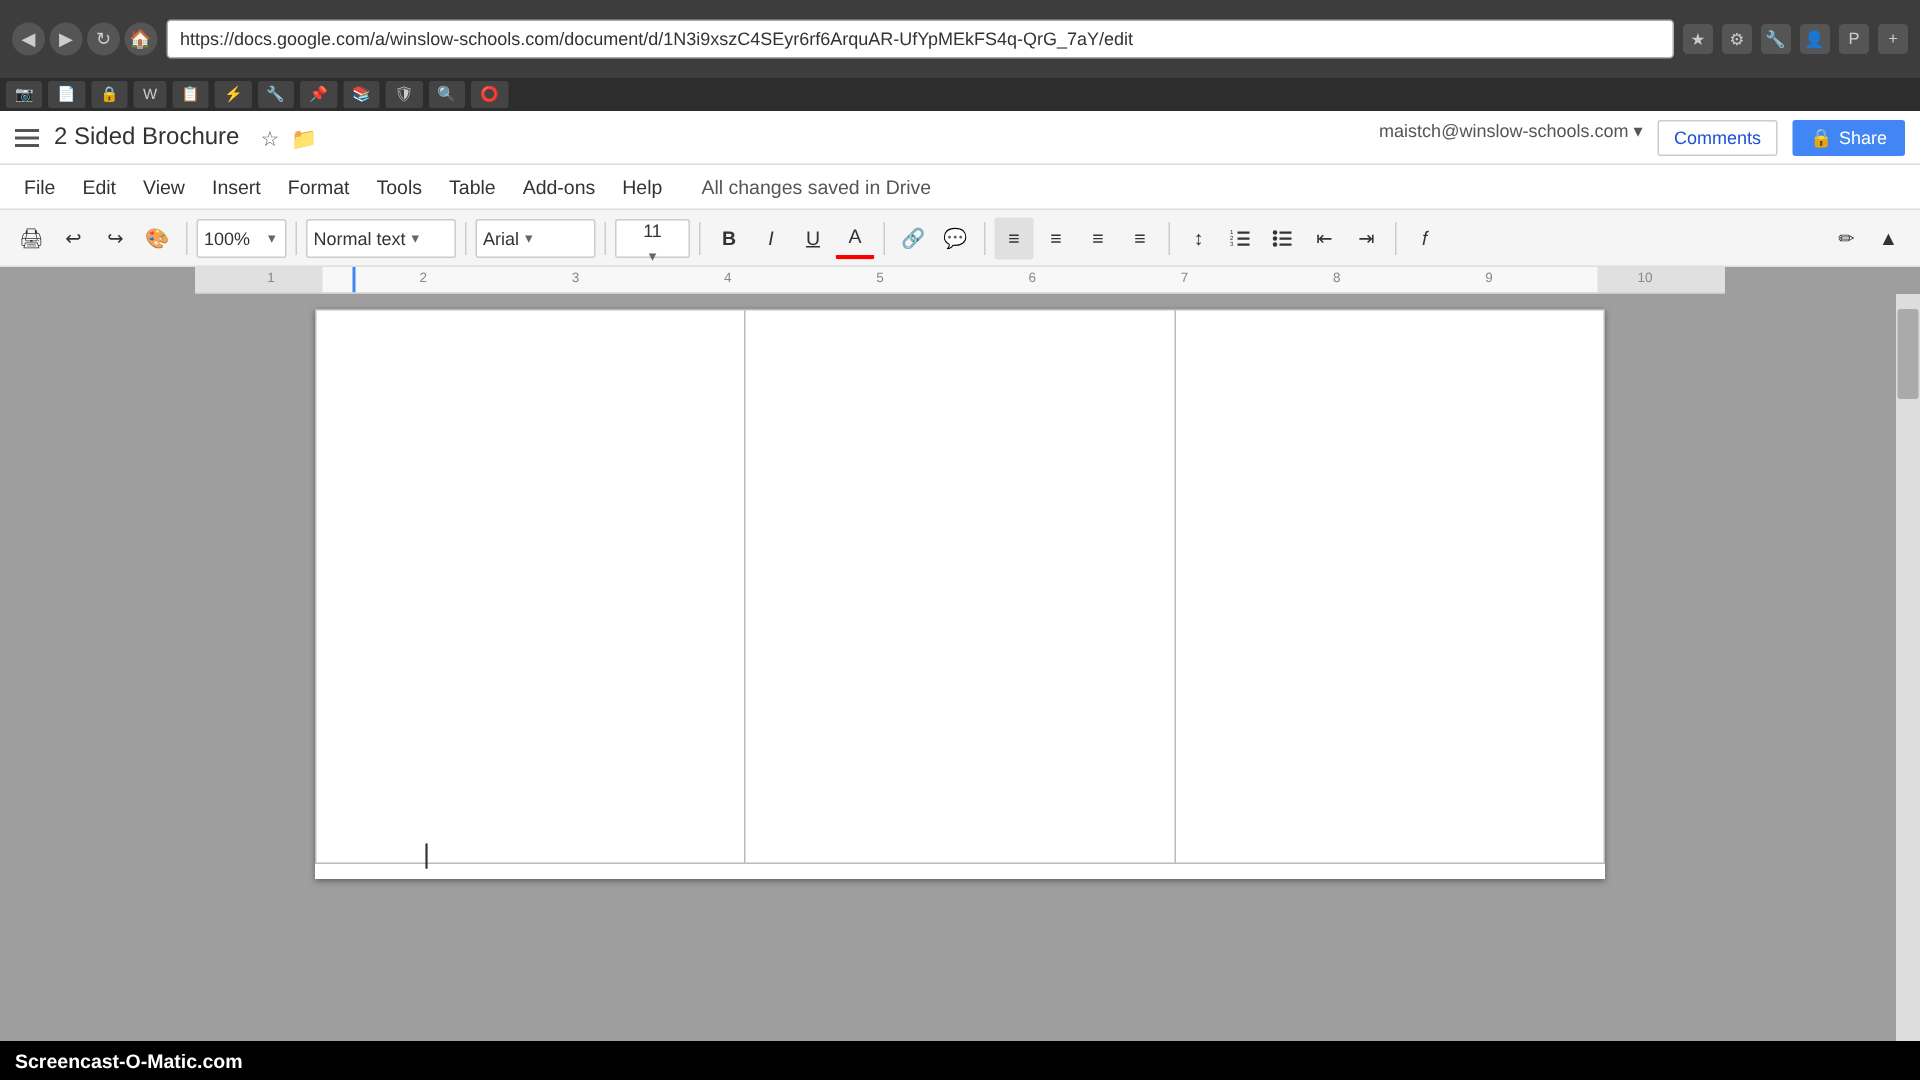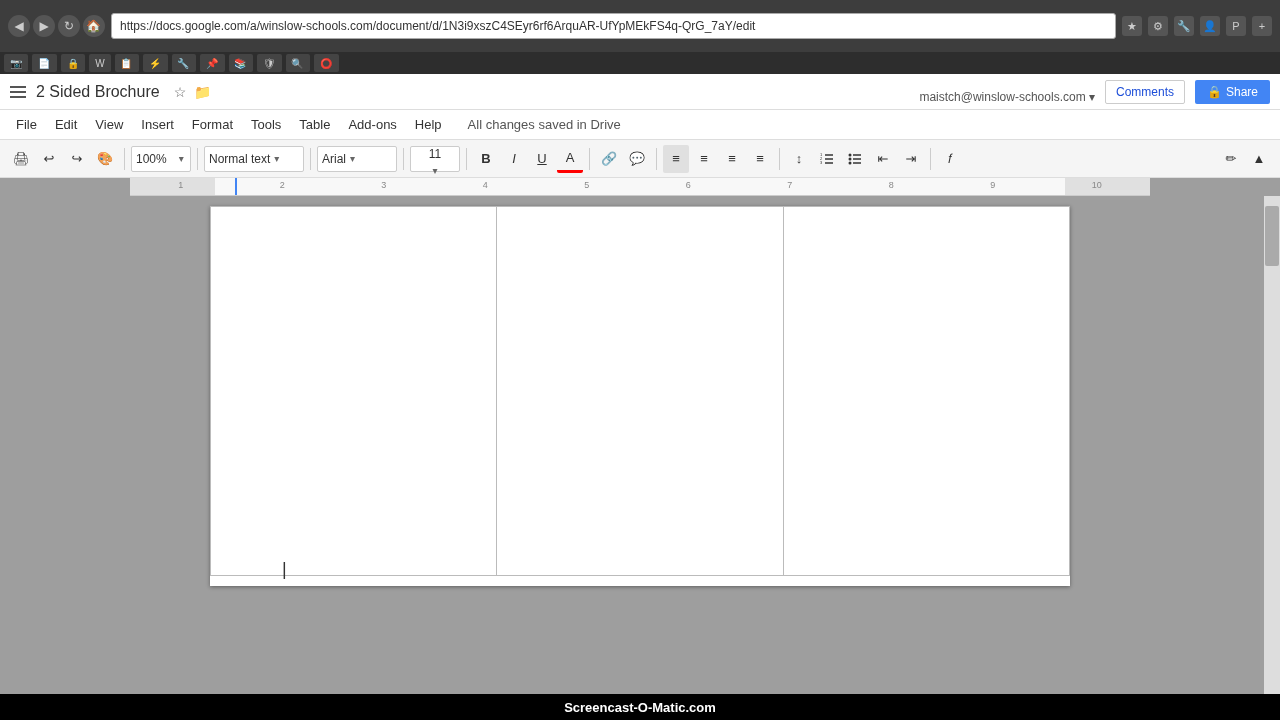--- a/index.html
+++ b/index.html
@@ -17,21 +17,21 @@
     .ext-bar { background: #2d2d2d; height: 22px; display: flex; align-items: center; padding: 0 4px; gap: 4px; overflow: hidden; }
     .ext-item { height: 18px; background: #444; border-radius: 2px; padding: 0 6px; font-size: 10px; color: #ccc; display: flex; align-items: center; cursor: pointer; }
 
     
     .app-header { background: #fff; height: 36px; display: flex; align-items: center; padding: 0 10px; gap: 8px; border-bottom: 1px solid #ddd; }
     .sidebar-toggle { width: 18px; height: 18px; cursor: pointer; display: flex; flex-direction: column; justify-content: center; gap: 3px; }
     .sidebar-toggle span { display: block; width: 16px; height: 2px; background: #555; }
     .doc-title { font-size: 16px; font-weight: normal; color: #333; margin-right: 6px; }
     .star-icon { color: #666; font-size: 14px; cursor: pointer; }
     .folder-icon { color: #666; font-size: 14px; cursor: pointer; }
-    .header-right { margin-left: auto; display: flex; align-items: flex-end; gap: 10px; }
+    .header-right { margin-left: auto; display: flex; align-items: flex-start; gap: 10px; }
     .user-email { font-size: 12px; color: #555; }
     .comments-btn { background: #fff; border: 1px solid #ccc; border-radius: 2px; padding: 4px 10px; font-size: 12px; cursor: pointer; color: #1d4ed8; }
     .share-btn { background: #4285f4; border: none; border-radius: 2px; padding: 5px 12px; font-size: 12px; cursor: pointer; color: white; display: flex; align-items: center; gap: 4px; }
 
     
     .menu-bar { background: #fff; height: 30px; display: flex; align-items: center; padding: 0 8px; gap: 2px; border-bottom: 1px solid #ddd; }
     .menu-item { padding: 4px 8px; font-size: 13px; color: #333; cursor: pointer; border-radius: 2px; }
     .save-status { margin-left: 16px; font-size: 13px; color: #555; }
 
     
@@ -39,21 +39,21 @@
     .toolbar-btn { height: 28px; min-width: 26px; background: transparent; border: none; border-radius: 2px; cursor: pointer; display: flex; align-items: center; justify-content: center; font-size: 13px; color: #333; padding: 0 4px; }
     .toolbar-separator { width: 1px; height: 22px; background: #ccc; margin: 0 4px; }
     .toolbar-select { height: 26px; border: 1px solid #ccc; border-radius: 2px; background: #fff; font-size: 12px; color: #333; padding: 0 4px; cursor: pointer; display: flex; align-items: center; gap: 4px; }
     .toolbar-select-arrow { font-size: 10px; color: #666; }
     .zoom-select { width: 60px; gap: 12px; }
     .style-select { width: 100px; }
     .font-select { width: 80px; }
     .size-select { width: 50px; flex-direction: column; }
 
     
-    .bottom-bar { background: #000; height: 26px; display: flex; align-items: center; padding: 0 10px; justify-content: center; }
+    .bottom-bar { background: #000; height: 26px; display: flex; align-items: center; padding: 0 10px; }
     .bottom-text { color: white; font-size: 13px; font-weight: bold; }
 
     .bold-btn { font-weight: bold; }
     .italic-btn { font-style: italic; }
     .underline-btn { text-decoration: underline; }
   </style>
 </head>
 <body>
 
 <div class="browser-chrome">

